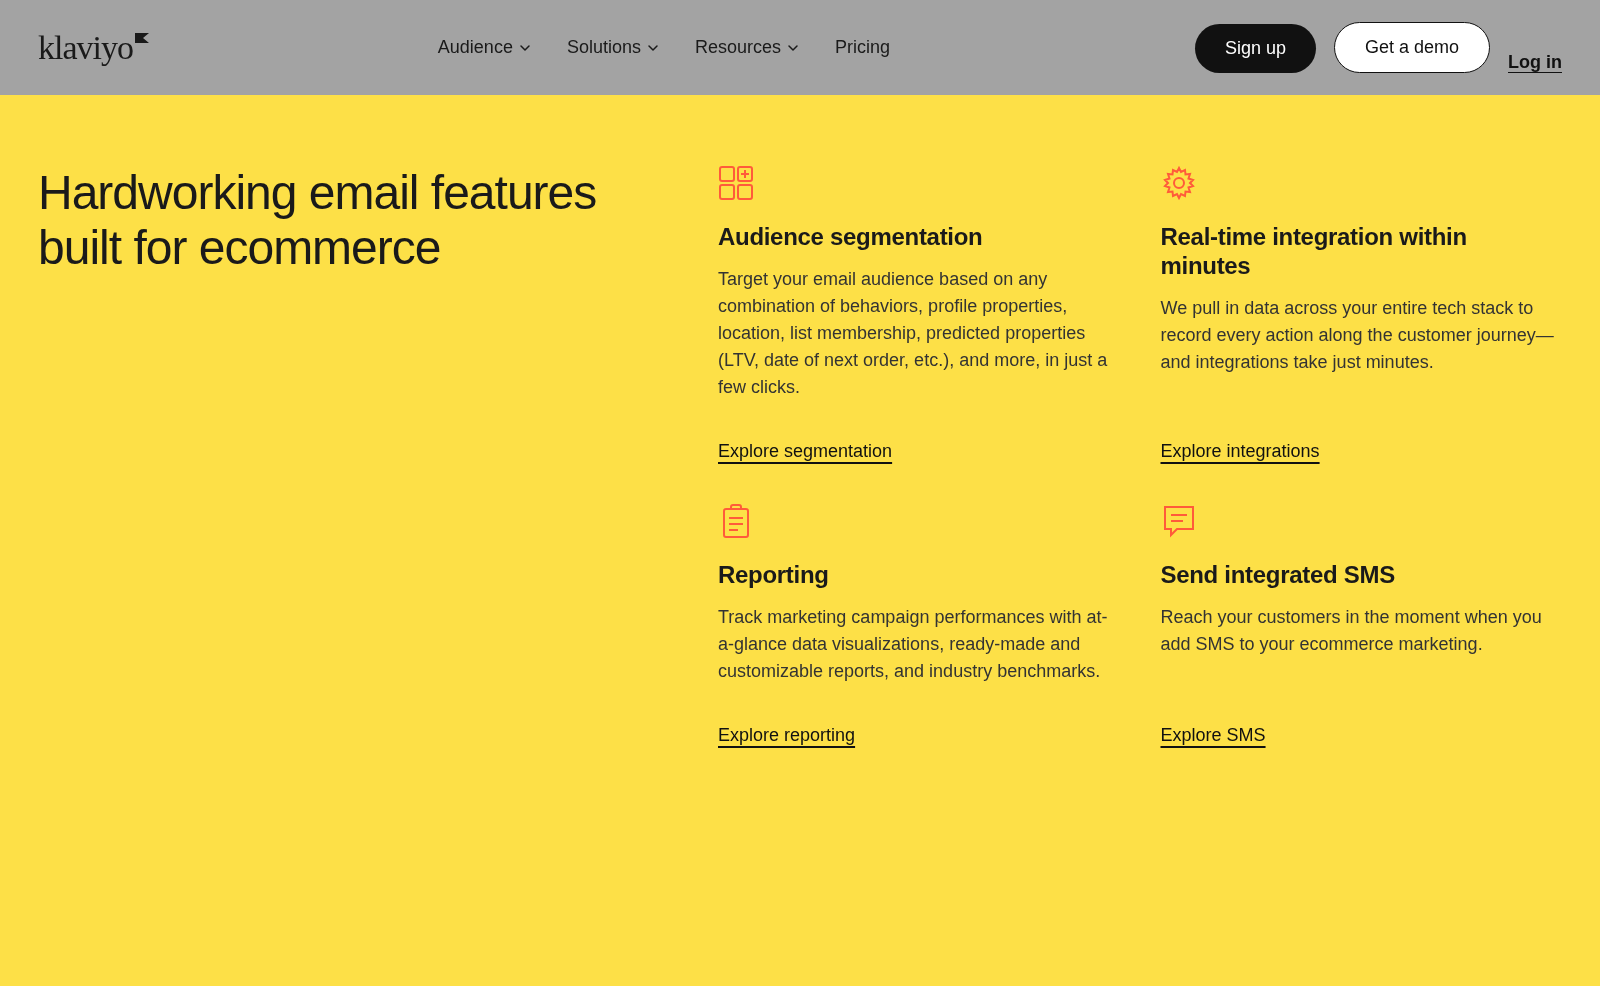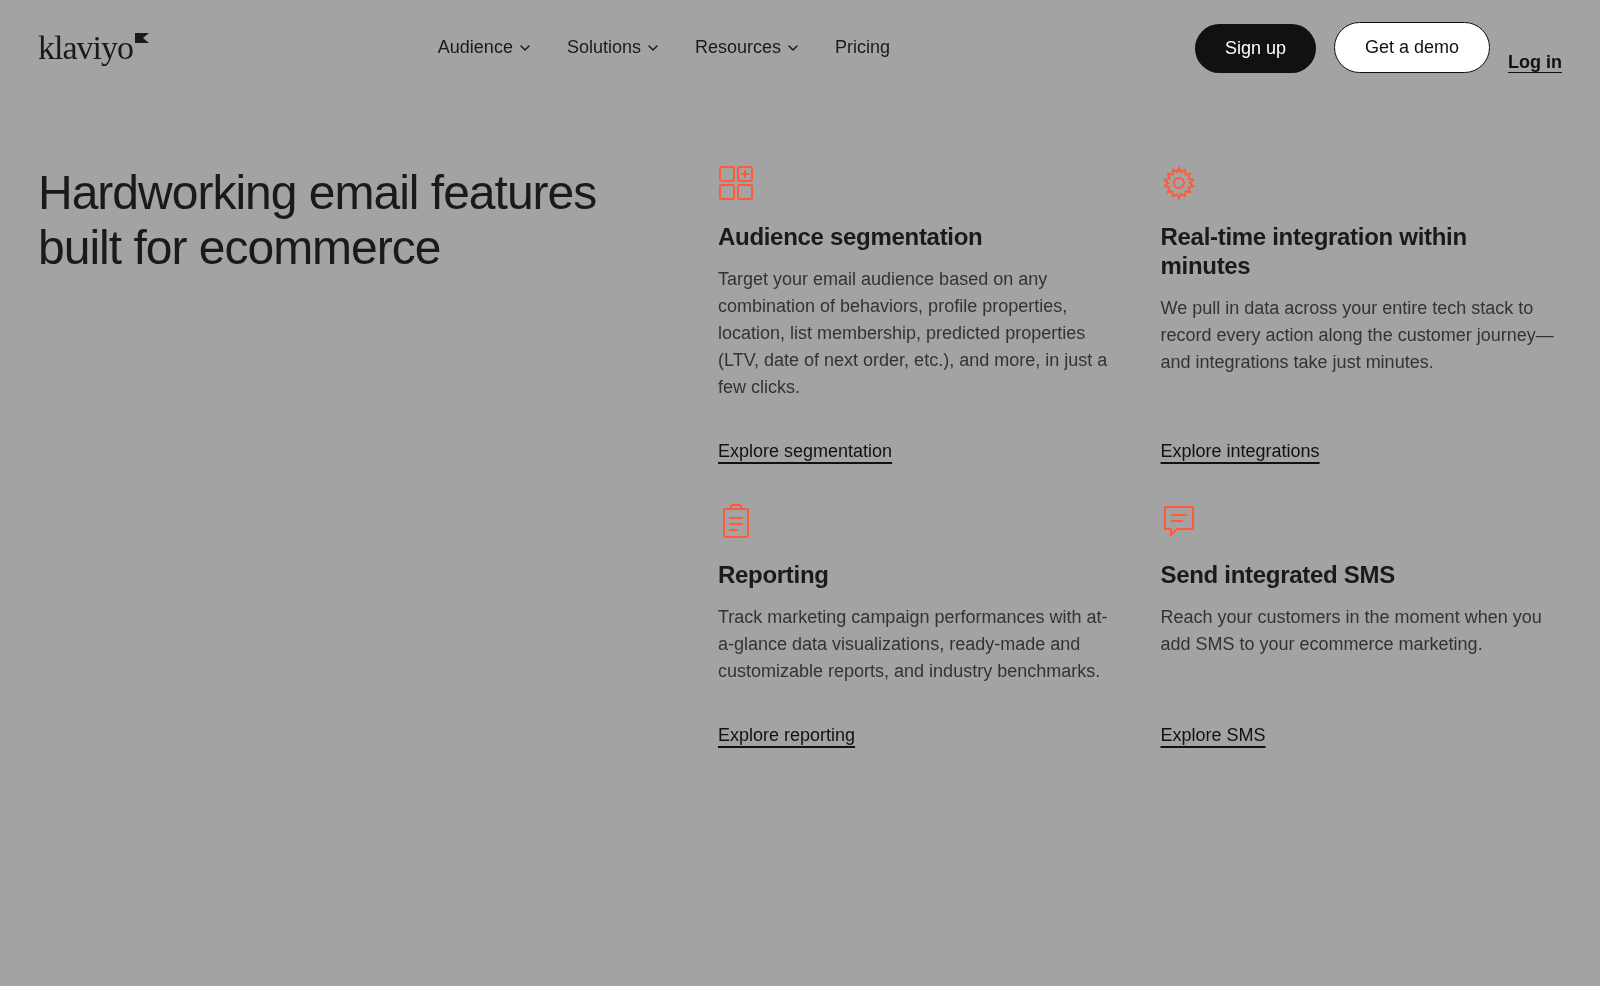--- a/index.html
+++ b/index.html
@@ -74,21 +74,21 @@
   }
   .login-link {
     font-size: 18px;
     font-weight: 700;
     color: #111;
     text-decoration: underline;
     text-underline-offset: 4px;
     cursor: pointer;
   }
   .hero {
-    background: #a3a3a3;
+    background: #fde047;
     padding: 70px 38px 90px 38px;
     min-height: 891px;
   }
   .hero-inner {
     display: flex;
     gap: 60px;
     max-width: 1524px;
   }
   .hero-left {
     flex: 0 0 620px;

